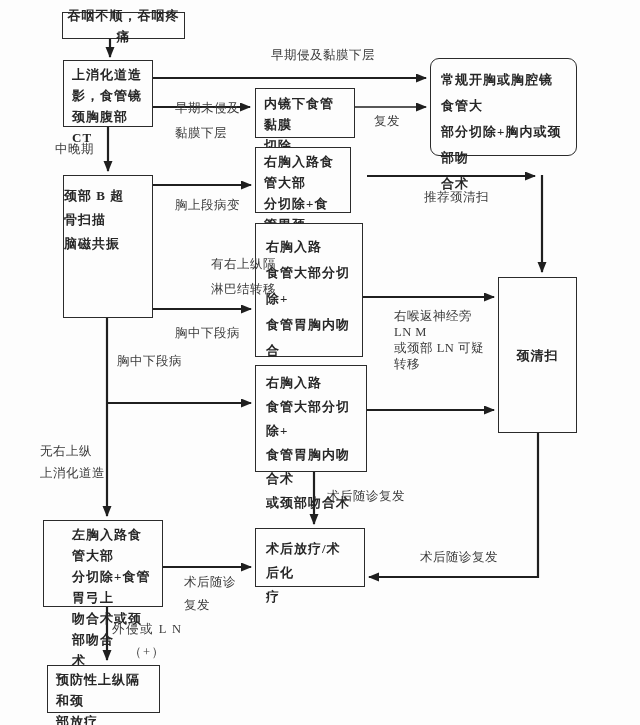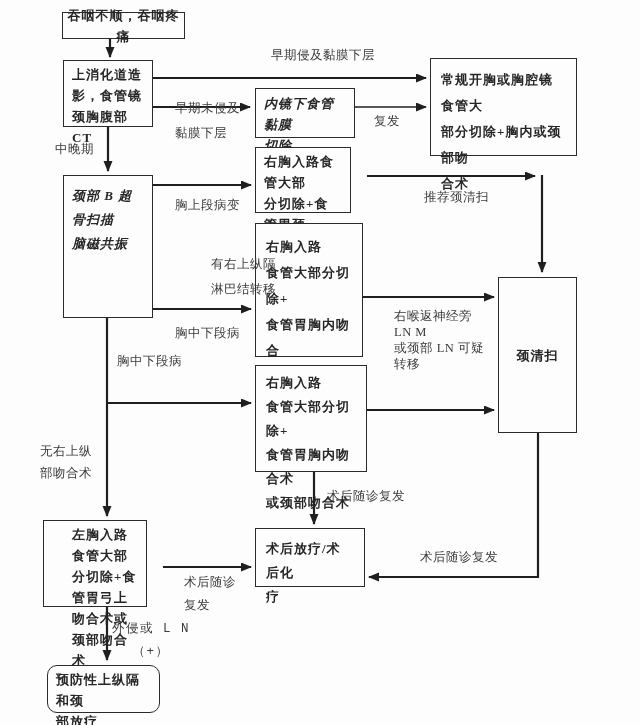--- a/index.html
+++ b/index.html
@@ -77,28 +77,28 @@
       <line x1="107" y1="607" x2="107" y2="660" marker-end="url(#ah)"></line>
     </g>
   </svg>
 
   <div class="node center" style="left:62px;top:12px;width:123px;height:27px;">吞咽不顺，吞咽疼痛</div>
 
   <div class="node" style="left:63px;top:60px;width:90px;height:67px;">上消化道造
 影，食管镜
 颈胸腹部 CT</div>
 
-  <div class="node" style="left:255px;top:88px;width:100px;height:50px;padding-top:4px;font-style:italic;">内镜下食管黏膜
+  <div class="node" style="left:255px;top:88px;width:100px;height:50px;padding-top:4px;">内镜下食管黏膜
 切除</div>
 
-  <div class="node" style="left:430px;top:58px;width:147px;height:98px;line-height:26px;padding:8px 10px;">常规开胸或胸腔镜食管大
+  <div class="node" style="left:430px;top:58px;width:147px;height:98px;line-height:26px;padding:8px 10px;border-radius:9px;">常规开胸或胸腔镜食管大
 部分切除+胸内或颈部吻
 合术</div>
 
-  <div class="node" style="left:63px;top:175px;width:90px;height:143px;line-height:24px;padding:8px 8px;font-style:italic;">颈部 B 超
+  <div class="node" style="left:63px;top:175px;width:90px;height:143px;line-height:24px;padding:8px 0;">颈部 B 超
 骨扫描
 脑磁共振</div>
 
   <div class="node" style="left:255px;top:147px;width:96px;height:66px;">右胸入路食管大部
 分切除+食管胃颈
 部吻合术</div>
 
   <div class="node" style="left:255px;top:223px;width:108px;height:134px;line-height:26px;padding:10px 10px;">右胸入路
 食管大部分切除+
 食管胃胸内吻合
@@ -107,26 +107,26 @@
   <div class="node" style="left:255px;top:365px;width:112px;height:107px;line-height:24px;padding:5px 10px;">右胸入路
 食管大部分切除+
 食管胃胸内吻合术
 或颈部吻合术</div>
 
   <div class="node center" style="left:498px;top:277px;width:79px;height:156px;">颈清扫</div>
 
   <div class="node" style="left:255px;top:528px;width:110px;height:59px;line-height:24px;padding:8px 10px;">术后放疗/术后化
 疗</div>
 
-  <div class="node" style="left:43px;top:520px;width:104px;height:87px;padding-left:28px;">左胸入路食管大部
+  <div class="node" style="left:43px;top:520px;width:120px;height:87px;padding-left:28px;">左胸入路食管大部
 分切除+食管胃弓上
 吻合术或颈部吻合
 术</div>
 
-  <div class="node" style="left:47px;top:665px;width:113px;height:48px;border-radius:10px;">预防性上纵隔和颈
+  <div class="node" style="left:47px;top:665px;width:113px;height:48px;">预防性上纵隔和颈
 部放疗</div>
 
   <span class="lbl" style="left:250px;top:44px;margin-left:21px;">早期侵及黏膜下层</span>
 
   <span class="lbl" style="left:175px;top:96px;line-height:25px;">早期未侵及
 黏膜下层</span>
 
   <span class="lbl" style="left:55px;top:138px;">中晚期</span>
 
   <span class="lbl" style="left:374px;top:110px;">复发</span>
@@ -141,25 +141,25 @@
   <span class="lbl" style="left:117px;top:350px;">胸中下段病</span>
 
   <span class="lbl" style="left:424px;top:186px;">推荐颈清扫</span>
 
   <span class="lbl" style="left:394px;top:308px;line-height:16px;">右喉返神经旁
 LN M
 或颈部 LN 可疑
 转移</span>
 
   <span class="lbl" style="left:40px;top:440px;line-height:22px;">无右上纵
-部吻合术</span>
+上消化道造</span>
 
   <span class="lbl" style="left:327px;top:485px;">术后随诊复发</span>
 
   <span class="lbl" style="left:420px;top:546px;">术后随诊复发</span>
 
   <span class="lbl" style="left:184px;top:571px;">术后随诊
 复发</span>
 
-  <span class="lbl" style="left:112px;top:618px;text-align:center;letter-spacing:1.5px;font-family:Liberation Mono, monospace;">外侵或 L N
+  <span class="lbl" style="left:112px;top:618px;text-align:center;letter-spacing:1.5px;">外侵或 L N
 （+）</span>
 
 </div>
 
 </body></html>

